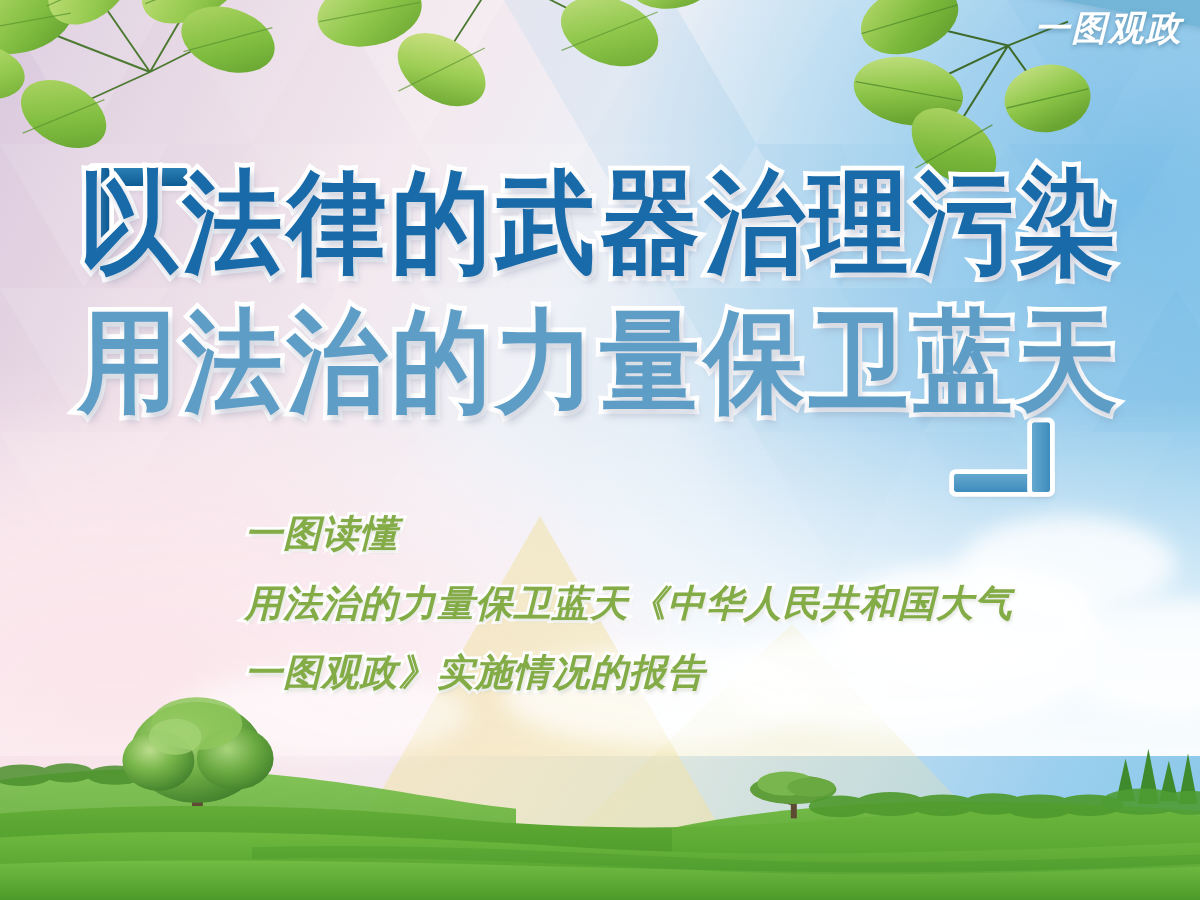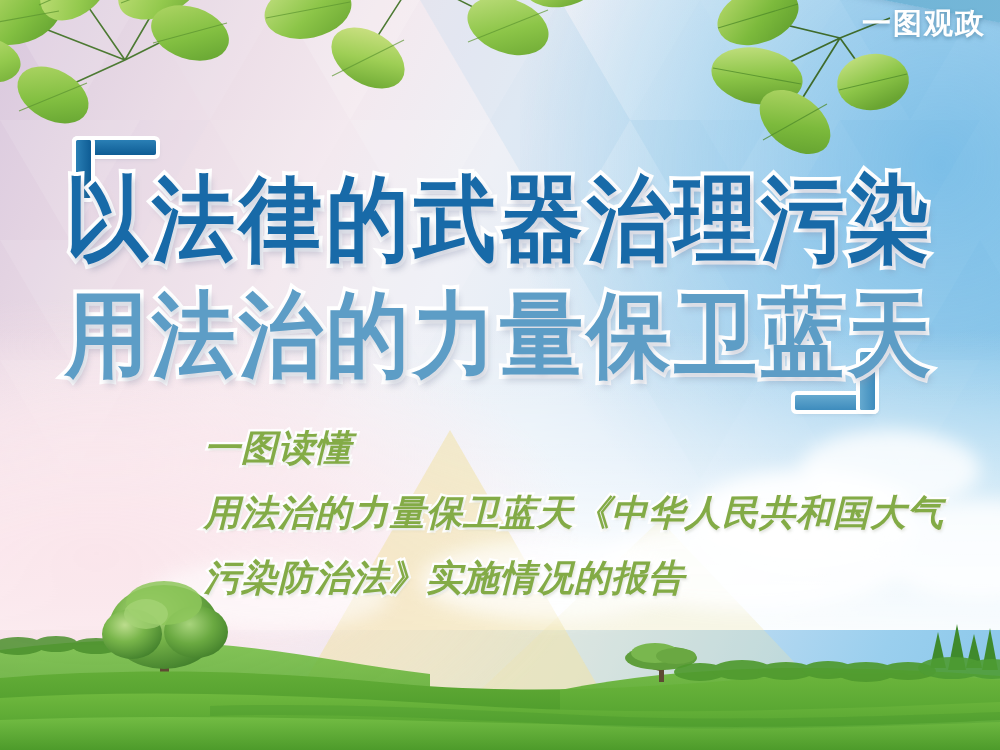--- a/index.html
+++ b/index.html
@@ -61,40 +61,40 @@
   .banner{
     position:absolute;top:-78px;right:-120px;
     width:520px;height:124px;
     background:linear-gradient(100deg,#5aa7cf 0%,#6fb3d6 40%,#78b9d9 100%);
     transform:rotate(11deg);
     transform-origin:100% 100%;
     box-shadow:0 2px 6px rgba(70,120,150,.25);
   }
   .banner-label{
     position:absolute;top:4px;right:14px;
-    font-size:29px;font-weight:bold;
+    font-size:29px;font-weight:bold;font-style:italic;
     color:#ffffff;letter-spacing:2px;
     text-shadow:0 2px 4px rgba(40,90,120,.45);
     z-index:9;
     font-family:"Liberation Sans","DejaVu Sans",sans-serif;
   }
 
   
   .cloud{position:absolute;border-radius:50%;background:#ffffff;filter:blur(9px);}
 
   
   .land{position:absolute;left:0;right:0;bottom:0;height:180px;}
   .land svg{display:block;width:1000px;height:180px;}
 
   
   .leaf-group{position:absolute;}
   .leaf-group svg{display:block;overflow:visible;}
 
   
-  .title-block{position:absolute;left:0;top:132px;width:1000px;margin-top:34px;}
+  .title-block{position:absolute;left:0;top:132px;width:1000px;}
   .tline{
     margin:0;
     text-align:center;
     font-weight:bold;
     letter-spacing:4px;
     font-family:"DejaVu Sans","Liberation Sans",sans-serif;
     line-height:1.0;
   }
   .tline1{
     font-size:83px;
@@ -134,21 +134,21 @@
   .bk-br .v{width:15px;height:58px;left:0;top:0;
     background:linear-gradient(90deg,#65a9cf,#3e8cbd);
     box-shadow:0 0 0 4px #fff, 1px 3px 5px rgba(90,110,140,.30);}
 
   
   .subtitle{
     position:absolute;left:204px;top:424px;width:760px;
   }
   .sub-line{
     margin:0 0 16px 0;
-    font-size:36px;
+    font-size:31px;
     font-weight:bold;
     font-style:italic;
     color:#83ab46;
     letter-spacing:1px;
     font-family:"DejaVu Sans","Liberation Sans",sans-serif;
     -webkit-text-stroke:4.5px #ffffff;
     paint-order:stroke fill;
     text-shadow:1px 2px 3px rgba(150,160,140,.30);
     white-space:nowrap;
   }
@@ -333,21 +333,21 @@
   </div>
 
   <div class="title-block">
     <p class="tline tline1">以法律的武器治理污染</p>
     <p class="tline tline2">用法治的力量保卫蓝天</p>
   </div>
 
   <div class="subtitle">
     <p class="sub-line">一图读懂</p>
     <p class="sub-line">用法治的力量保卫蓝天《中华人民共和国大气</p>
-    <p class="sub-line">污染防治法》实施情况的报告</p>
+    <p class="sub-line">一图观政》实施情况的报告</p>
   </div>
 
   <div class="land">
     <svg viewBox="0 0 1000 180" xmlns="http://www.w3.org/2000/svg">
       <defs>
         <linearGradient id="grassA" x1="0" y1="0" x2="0" y2="1">
           <stop offset="0%" stop-color="#63ad37"></stop>
             <stop offset="55%" stop-color="#4f9c2c"></stop>
             <stop offset="100%" stop-color="#3f8b24"></stop>
         </linearGradient>

